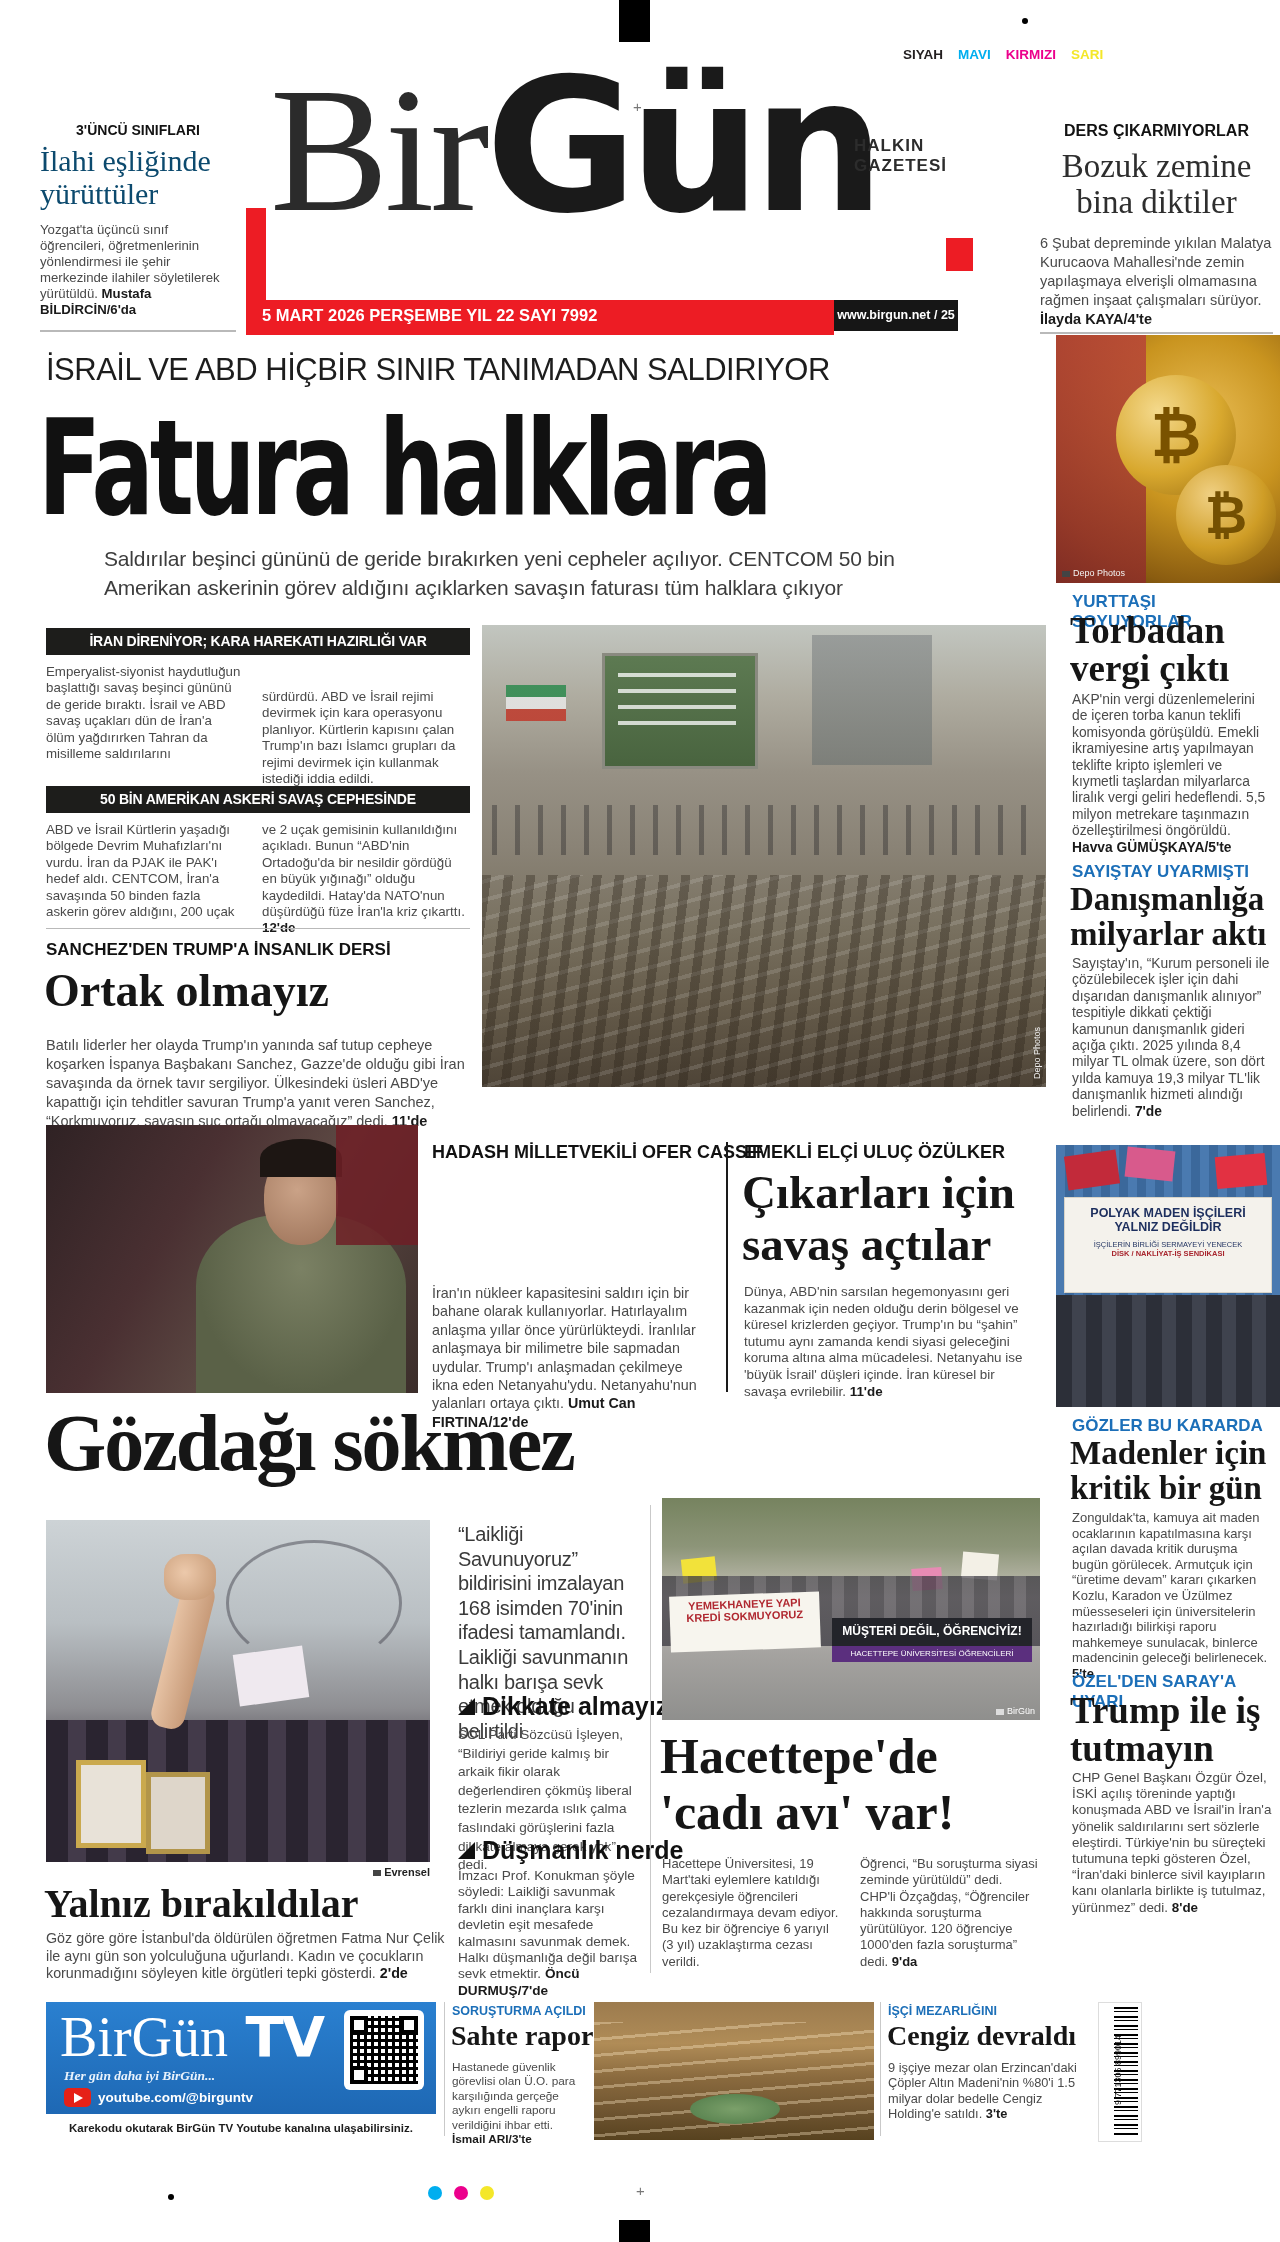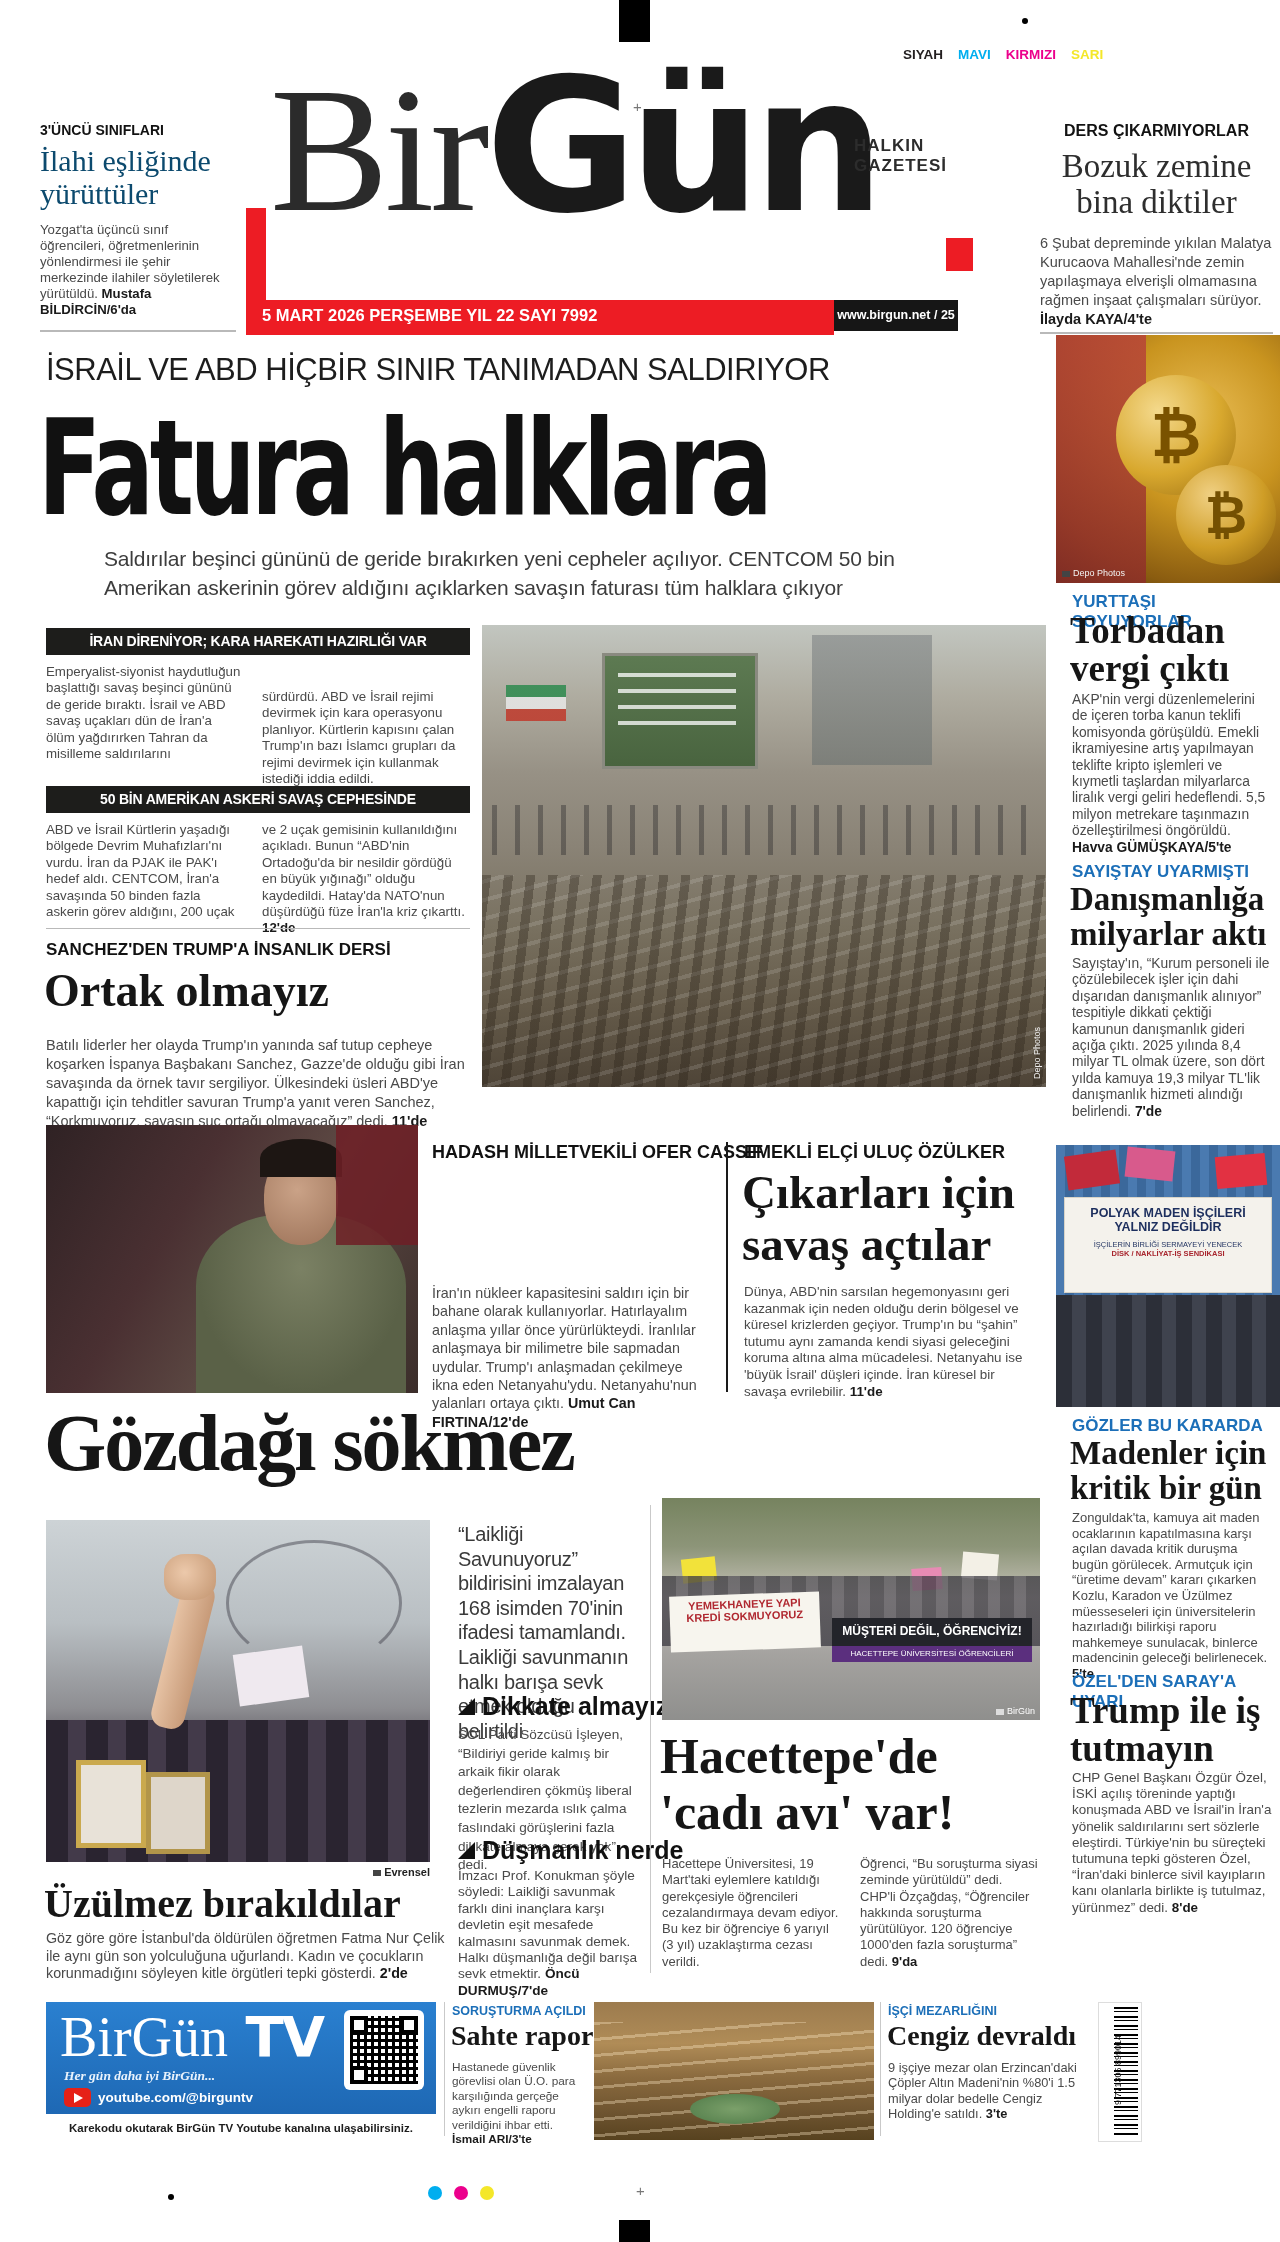--- a/index.html
+++ b/index.html
@@ -34,21 +34,21 @@
   <div class="abs regdot" style="left:1022px;top:18px;width:6px;height:6px;background:#000;"></div>
 
   <div class="abs" style="left:903px;top:47px;display:flex;gap:15px;font-size:13.5px;font-weight:bold;">
     <span style="color:#231f20;">SIYAH</span>
     <span style="color:#00aeef;">MAVI</span>
     <span style="color:#ec008c;">KIRMIZI</span>
     <span style="color:#f4e729;">SARI</span>
   </div>
 
   <div class="abs" style="left:40px;top:122px;width:196px;">
-    <div class="kblack" style="font-size:14px;text-align:left;">3'ÜNCÜ SINIFLARI</div>
+    <div class="kblack" style="font-size:14px;text-align:center;">3'ÜNCÜ SINIFLARI</div>
     <div class="serif" style="font-size:30px;line-height:33px;text-align:left;color:#0c4a6e;margin-top:6px;">İlahi eşliğinde yürüttüler</div>
     <div class="bt" style="font-size:13.2px;line-height:16px;margin-top:12px;">
       <span>Yozgat'ta üçüncü sınıf öğrencileri, öğretmenlerinin yönlendirmesi ile şehir merkezinde ilahiler söyletilerek yürütüldü.</span> <b class="tail">Mustafa BİLDİRCİN/6'da</b>
     </div>
   </div>
   <div class="abs rule" style="left:40px;top:330px;width:196px;height:2px;"></div>
 
   <div class="abs" style="left:246px;top:100px;width:760px;height:230px;">
     <div class="abs" style="left:0;top:108px;width:20px;height:92px;background:#ed1c24;"></div>
     <div class="abs" style="left:24px;top:-62px;height:260px;white-space:nowrap;">
@@ -163,21 +163,21 @@
     <div class="abs" style="left:180px;top:20px;width:170px;height:120px;border:3px solid rgba(70,70,80,0.5);border-radius:50%;border-bottom-color:transparent;"></div>
     <div class="abs" style="left:0;top:200px;width:384px;height:142px;background:repeating-linear-gradient(90deg,#2a2430 0 22px,#433a4a 22px 40px);"></div>
     <div class="abs" style="left:120px;top:60px;width:34px;height:150px;background:linear-gradient(90deg,#e6c2a4,#c79a78);transform:rotate(14deg);border-radius:14px;"></div>
     <div class="abs" style="left:118px;top:34px;width:52px;height:46px;background:radial-gradient(circle at 40% 40%,#ecc9ab,#c2946f);border-radius:40%;"></div>
     <div class="abs" style="left:190px;top:130px;width:70px;height:52px;background:#efe9ef;transform:rotate(-8deg);"></div>
     <div class="abs" style="left:30px;top:240px;width:60px;height:78px;background:#e8e2d8;border:5px solid #caa94e;"></div>
     <div class="abs" style="left:100px;top:252px;width:54px;height:72px;background:#ded6ca;border:5px solid #b2954a;"></div>
   </div>
   <div class="abs credit" style="left:300px;top:1866px;width:130px;text-align:right;font-weight:bold;font-size:11px;"><span class="cam"></span><span>Evrensel</span></div>
 
-  <div class="abs sh" style="left:44px;top:1880px;font-size:40px;">Üzülmez bırakıldılar</div>
+  <div class="abs sh" style="left:44px;top:1880px;font-size:40px;">Yalnız bırakıldılar</div>
   <div class="abs bt" style="left:46px;top:1930px;width:402px;font-size:14.3px;line-height:17.6px;">
     <span>Göz göre göre İstanbul'da öldürülen öğretmen Fatma Nur Çelik ile aynı gün son yolculuğuna uğurlandı. Kadın ve çocukların korunmadığını söyleyen kitle örgütleri tepki gösterdi.</span> <b class="tail">2'de</b>
   </div>
 
   <div class="abs" style="left:458px;top:1522px;width:186px;font-size:20px;line-height:24.6px;color:#3a3a3a;letter-spacing:-0.3px;">“Laikliği Savunuyoruz” bildirisini imzalayan 168 isimden 70'inin ifadesi tamamlandı. Laikliği savunmanın halkı barışa sevk etmek olduğu belirtildi</div>
   <div class="abs" style="left:458px;top:1692px;font-size:25px;font-weight:bold;color:#111;"><span class="tri"></span><span>Dikkate almayız</span></div>
   <div class="abs bt" style="left:458px;top:1726px;width:188px;font-size:13.6px;line-height:18.6px;">SOL Parti Sözcüsü İşleyen, “Bildiriyi geride kalmış bir arkaik fikir olarak değerlendiren çökmüş liberal tezlerin mezarda ıslık çalma faslındaki görüşlerini fazla dikkate almaya gerek yok” dedi.</div>
   <div class="abs" style="left:458px;top:1836px;font-size:25px;font-weight:bold;color:#111;"><span class="tri"></span><span>Düşmanlık nerde</span></div>
   <div class="abs bt" style="left:458px;top:1868px;width:188px;font-size:13.6px;line-height:16.4px;">
     <span>İmzacı Prof. Konukman şöyle söyledi: Laikliği savunmak farklı dini inançlara karşı devletin eşit mesafede kalmasını savunmak demek. Halkı düşmanlığa değil barışa sevk etmektir.</span> <b class="tail">Öncü DURMUŞ/7'de</b>

